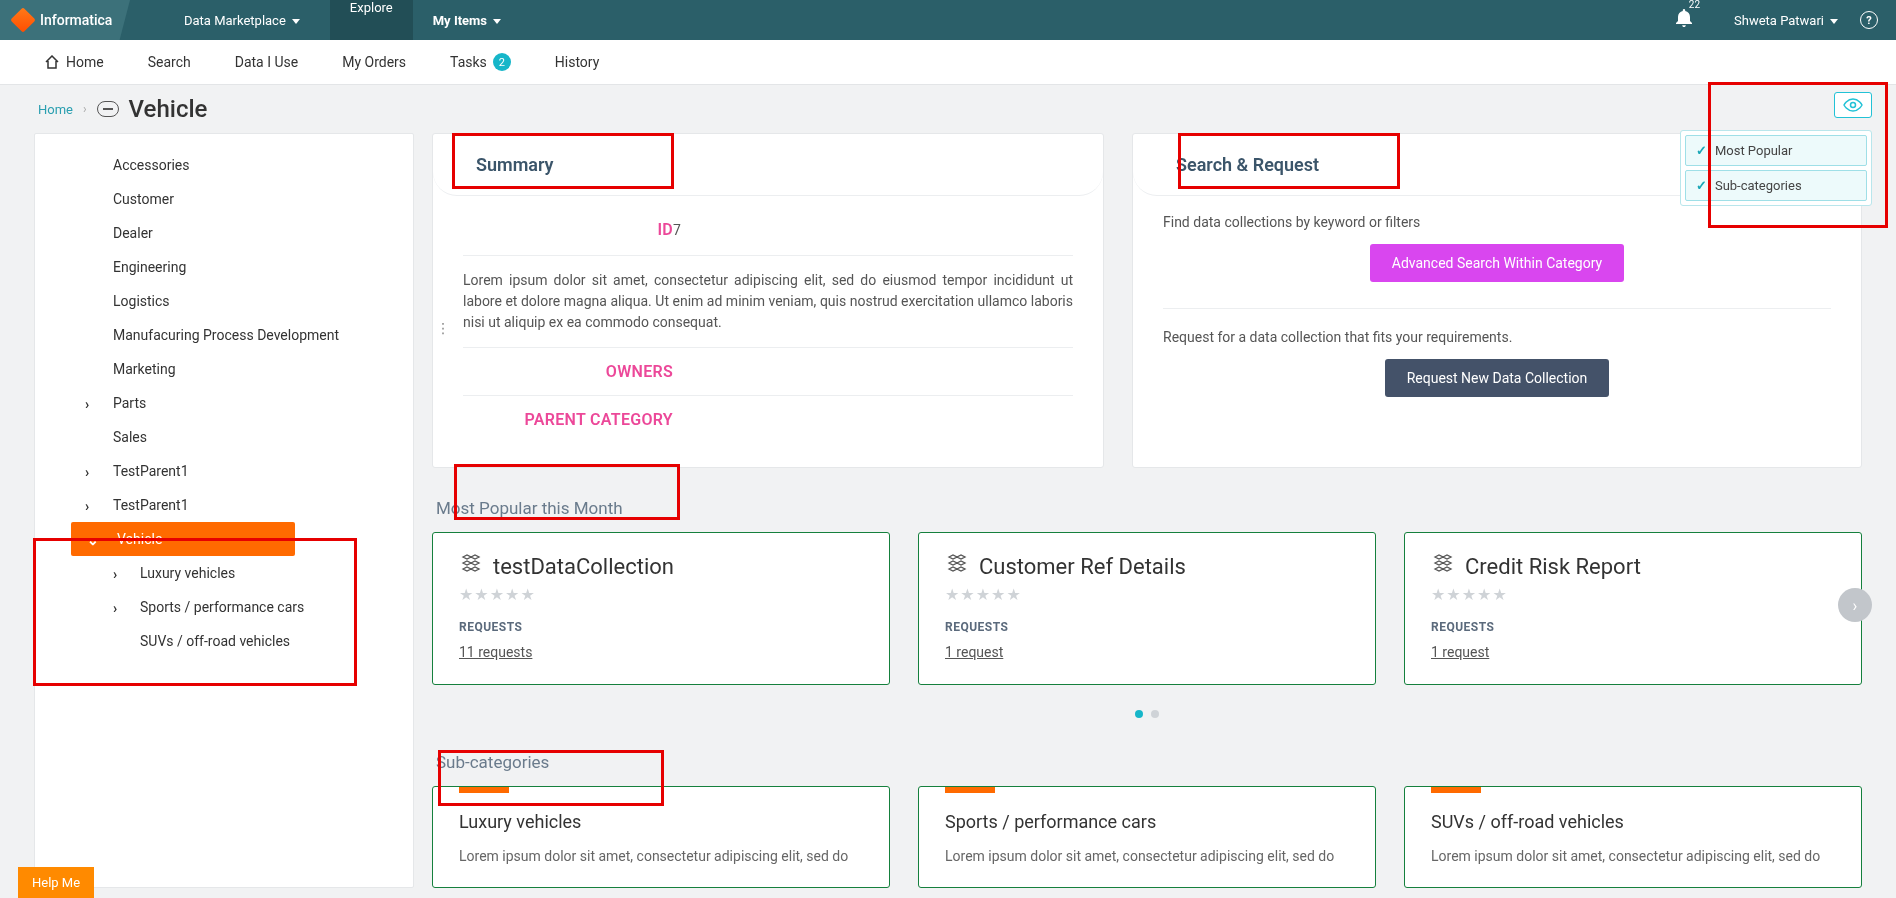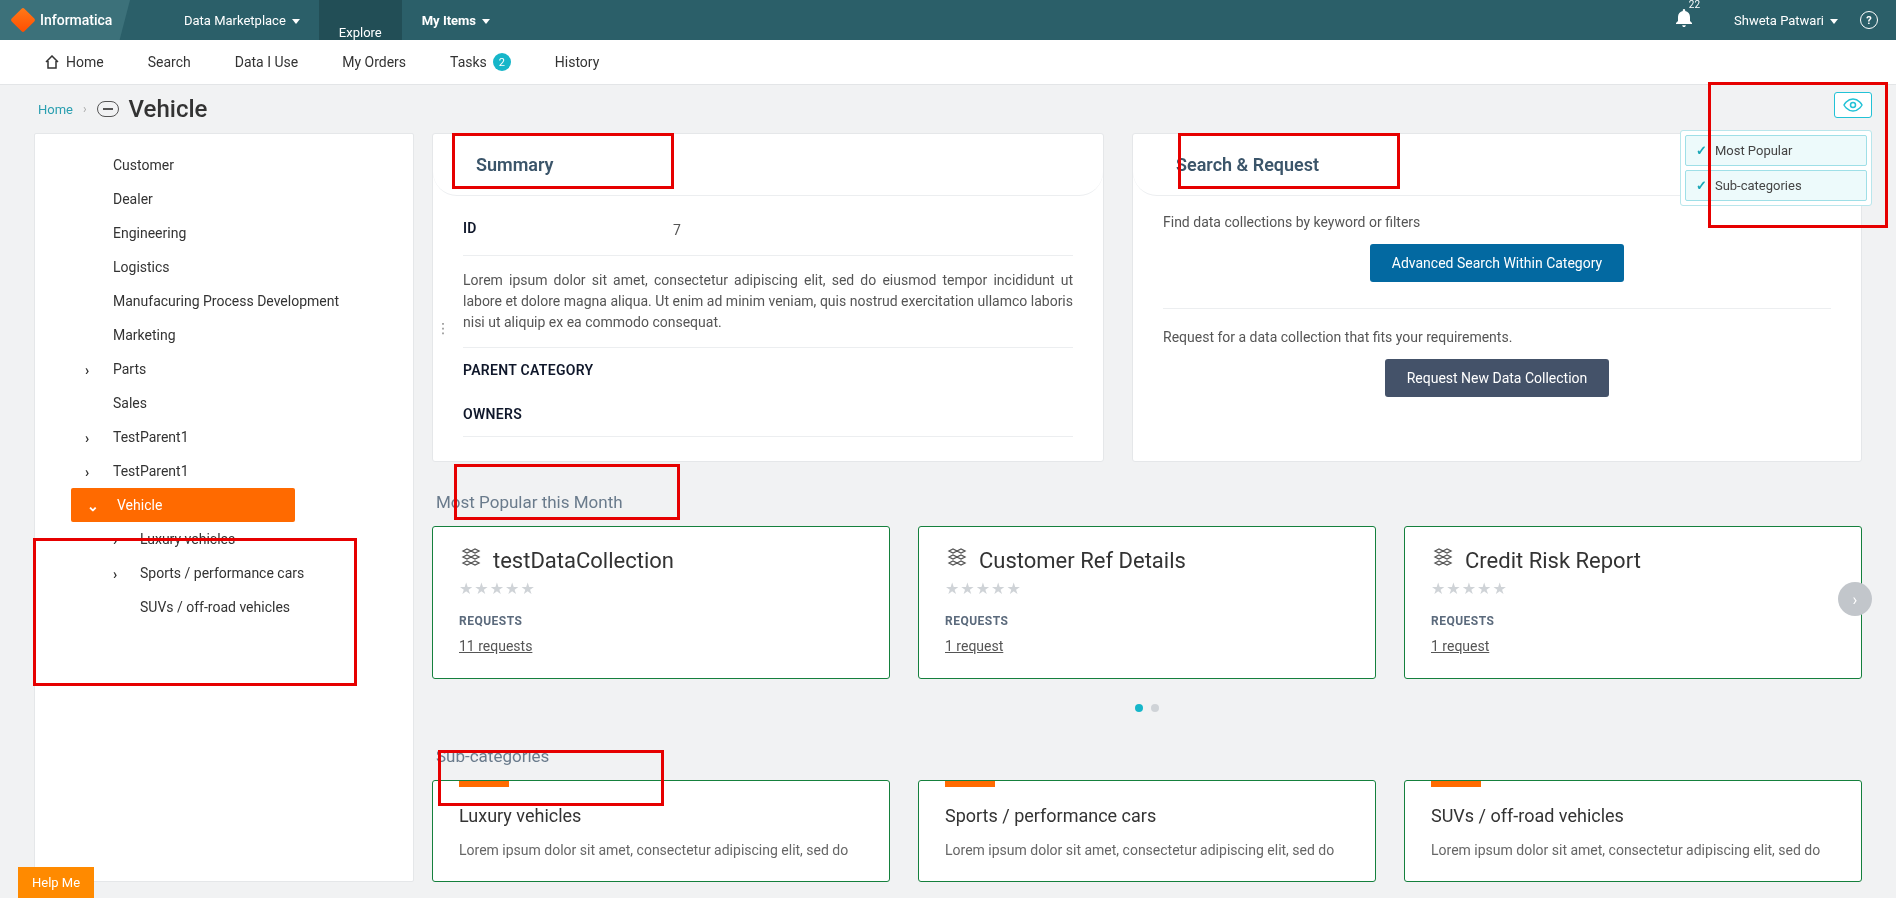--- a/index.html
+++ b/index.html
@@ -3,21 +3,21 @@
 <meta charset="utf-8">
 <style>
 * { margin:0; padding:0; box-sizing:border-box; font-family:-apple-system,BlinkMacSystemFont,"Segoe UI",Roboto,Arial,sans-serif; }
 body { background:#f1f2f3; width:1896px; height:898px; overflow:hidden; position:relative; }
 
 
 .topbar { height:40px; background:#2b5f69; color:#fff; display:flex; align-items:center; position:relative; }
 .topbar .logo-wrap{ width:130px; height:40px; background:#3c717a; display:flex; align-items:center; padding-left:14px; gap:8px; clip-path:polygon(0 0,100% 0,92% 100%,0 100%); }
 .topbar .logo-wrap span{ font-size:14px; font-weight:500; }
 .topbar .dm { margin-left:54px; font-size:13px; cursor:pointer; }
-.topbar .explore { margin-left:19px; background:#224e56; height:40px; padding:0 20px; display:flex; align-items:flex-end; font-size:13px; cursor:pointer; }
+.topbar .explore { margin-left:30px; background:#224e56; height:40px; padding:0 20px; display:flex; align-items:flex-start; font-size:13px; cursor:pointer; }
 .topbar .myitems { margin-left:20px; font-size:13px; cursor:pointer;font-weight:bold; }
 .topbar .right { position:absolute; right:18px; display:flex; align-items:center; gap:22px; }
 .bell{ position:relative; }
 .bell .badge{ position:absolute; top:-10px; right:-8px; font-size:10px; color:#fff; }
 .username{ font-size:13px;margin-left:20px; }
 .help-circ{ width:18px; height:18px; border:1.5px solid #fff; border-radius:50%; display:flex; align-items:center; justify-content:center; font-size:11px; font-weight:700; }
 
 
 .subnav { background:#fff; height:45px; display:flex; align-items:center; padding-left:44px; border-bottom:1px solid #e3e5e7; gap:44px; }
 .subnav .item{ font-size:14px; color:#333; cursor:pointer; display:flex; align-items:center; gap:6px; }
@@ -42,26 +42,26 @@
 .sidebar .child .exp{ left:78px;}
 .drag-handle{ position:absolute; left:436px; top:320px; color:#888; font-size:14px; cursor:col-resize;}
 
 .content{ flex:1; min-width:0; }
 .row{ display:flex; gap:28px; }
 .card{ background:#fff; border:1px solid #e5e7e9; border-radius:3px; }
 .summary{ flex:1; }
 .summary-head{ padding:20px 43px; font-size:18px; font-weight:600; color:#3b556a; border-bottom:1px solid #eceef0;border-radius:24px;}
 .summary-body{ padding:10px 30px 24px; }
 .field{ display:flex; border-bottom:1px solid #eceef0; padding:14px 0; }
-.field .lbl{ width:210px; font-size:14px; color:#0f172a; text-transform:uppercase; letter-spacing:.3px; font-weight:600;}
+.field .lbl{ width:210px; font-size:16px; color:#ec4899; text-transform:uppercase; letter-spacing:.3px; font-weight:600;text-align:right;}
 .field .val{ flex:1; font-size:14px; color:#555; text-align:justify; line-height:1.5;}
 .search-req{ width:730px; }
 .sr-body{ padding:18px 30px 24px; text-align:center; }
 .sr-body p{ font-size:14px; color:#555; text-align:left; margin-bottom:14px;}
-.btn-cyan{ background:#0369a1; color:#fff; border:none; padding:11px 22px; font-size:14px; border-radius:3px; cursor:pointer;}
+.btn-cyan{ background:#d946ef; color:#fff; border:none; padding:11px 22px; font-size:14px; border-radius:3px; cursor:pointer;}
 .btn-dark{ background:#445269; color:#fff; border:none; padding:11px 22px; font-size:14px; border-radius:3px; cursor:pointer;}
 .sr-body hr{ border:none; border-top:1px solid #eceef0; margin:26px 0 20px;}
 
 .section-title{ font-size:17px; font-weight:400; color:#6a7b8c; margin:30px 0 14px 4px; }
 .tiles{ display:flex; gap:28px; position:relative;}
 .tile{ background:#fff; border:1px solid #15803d; border-radius:3px; flex:1; padding:20px 26px 24px; min-width:0;}
 .tile-head{ display:flex; align-items:center; gap:12px; margin-bottom:6px;}
 .tile-head .t{ font-size:22px; color:#333; font-weight:400; white-space:nowrap; overflow:hidden;}
 .stars{ color:#cfd3d7; font-size:16px; letter-spacing:1px; margin-bottom:16px;}
 .tile .lbl{ font-size:12px; color:#5b6a7c; font-weight:700; letter-spacing:.5px; margin-bottom:10px;}
@@ -155,20 +155,21 @@
   <span class="sep">›</span>
   <span class="badge-icon">
       <span></span>
     </span>
   <h1>Vehicle</h1>
 </div>
 
 <div class="main">
 
   <div class="sidebar">
+    <div class="item"><span>Accessories</span></div>
     <div class="item"><span>Customer</span></div>
     <div class="item"><span>Dealer</span></div>
     <div class="item"><span>Engineering</span></div>
     <div class="item"><span>Logistics</span></div>
     <div class="item"><span>Manufacuring Process Development</span></div>
     <div class="item"><span>Marketing</span></div>
     <div class="item"><span class="exp">›</span><span>Parts</span></div>
     <div class="item"><span>Sales</span></div>
     <div class="item"><span class="exp">›</span><span>TestParent1</span></div>
     <div class="item"><span class="exp">›</span><span>TestParent1</span></div>
@@ -185,26 +186,26 @@
       <div class="card summary">
         <div class="summary-head">Summary</div>
         <div class="summary-body">
           <div class="field">
               <div class="lbl">ID</div>
               <div class="val">7</div>
             </div>
           <div class="field">
               <div class="val">Lorem ipsum dolor sit amet, consectetur adipiscing elit, sed do eiusmod tempor incididunt ut labore et dolore magna aliqua. Ut enim ad minim veniam, quis nostrud exercitation ullamco laboris nisi ut aliquip ex ea commodo consequat.</div>
             </div>
+          <div class="field">
+              <div class="lbl">OWNERS</div>
+              <div class="val"></div>
+            </div>
           <div class="field" style="border-bottom:none">
               <div class="lbl">PARENT CATEGORY</div>
-              <div class="val"></div>
-            </div>
-          <div class="field">
-              <div class="lbl">OWNERS</div>
               <div class="val"></div>
             </div>
         </div>
       </div>
       <div class="card search-req">
         <div class="summary-head">Search &amp; Request</div>
         <div class="sr-body">
           <p>Find data collections by keyword or filters</p>
           <button class="btn-cyan">Advanced Search Within Category</button>
           <hr>

